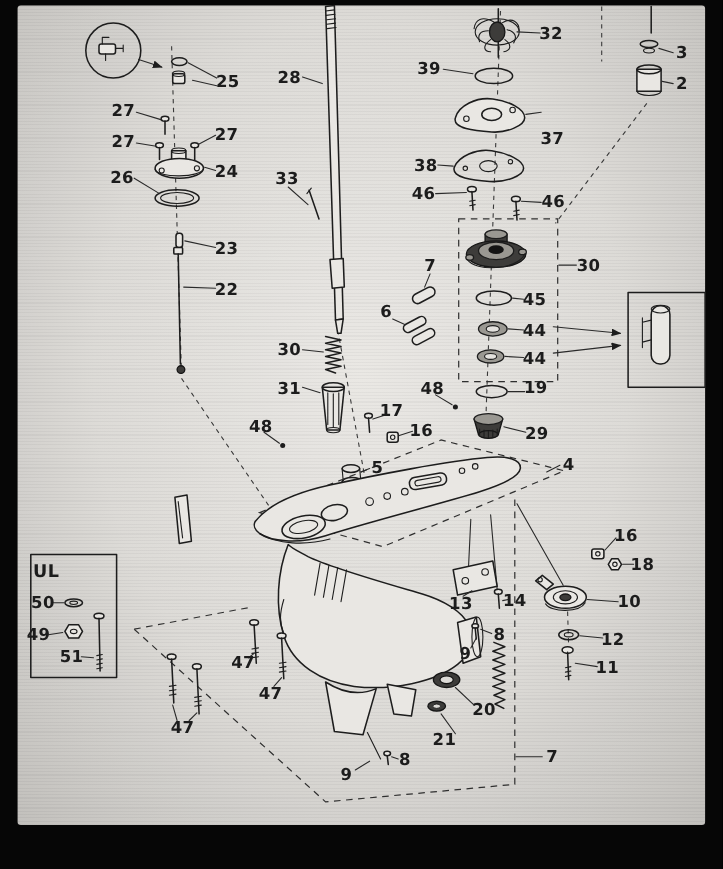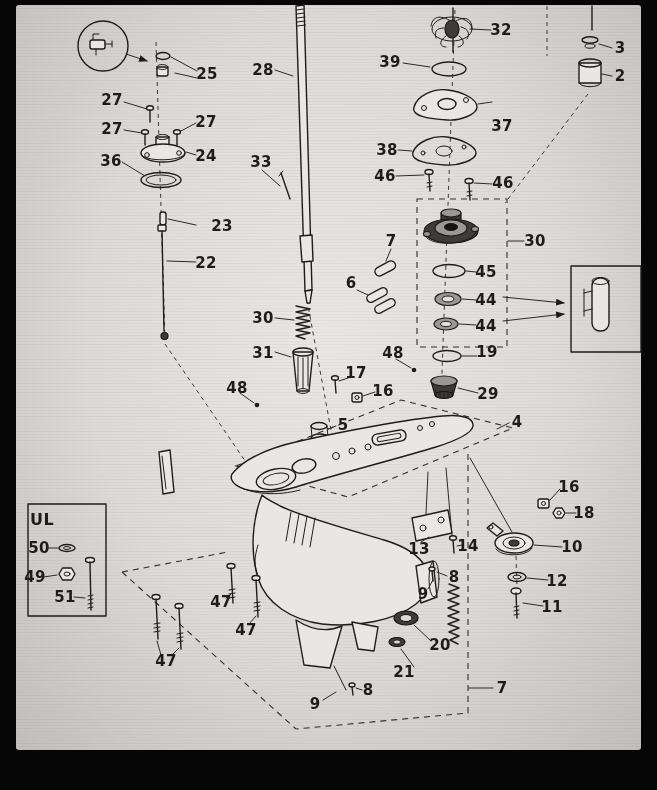--- a/index.html
+++ b/index.html
@@ -325,23 +325,23 @@
       <path class="lead" d="M44,577 L57,575"></path>
       <path class="lead" d="M74,597 L85,598"></path>
     </g>
   </svg>
 
   <div id="labels">
       <span class="plabel" style="left: 207px; top: 74px;">25</span>
       <span class="plabel" style="left: 112px; top: 100px;">27</span>
       <span class="plabel" style="left: 112px; top: 129px;">27</span>
       <span class="plabel" style="left: 206px; top: 122px;">27</span>
-      <span class="plabel" style="left: 111px; top: 161px;">36</span>
+      <span class="plabel" style="left: 111px; top: 161px;">26</span>
       <span class="plabel" style="left: 206px; top: 156px;">24</span>
-      <span class="plabel" style="left: 222px; top: 226px;">23</span>
+      <span class="plabel" style="left: 206px; top: 226px;">23</span>
       <span class="plabel" style="left: 206px; top: 263px;">22</span>
       <span class="plabel" style="left: 263px; top: 70px;">28</span>
       <span class="plabel" style="left: 261px; top: 162px;">33</span>
       <span class="plabel" style="left: 263px; top: 318px;">30</span>
       <span class="plabel" style="left: 263px; top: 353px;">31</span>
       <span class="plabel" style="left: 501px; top: 30px;">32</span>
       <span class="plabel" style="left: 390px; top: 62px;">39</span>
       <span class="plabel" style="left: 502px; top: 102px; margin-top: 24px;">37</span>
       <span class="plabel" style="left: 387px; top: 150px;">38</span>
       <span class="plabel" style="left: 385px; top: 176px;">46</span>

